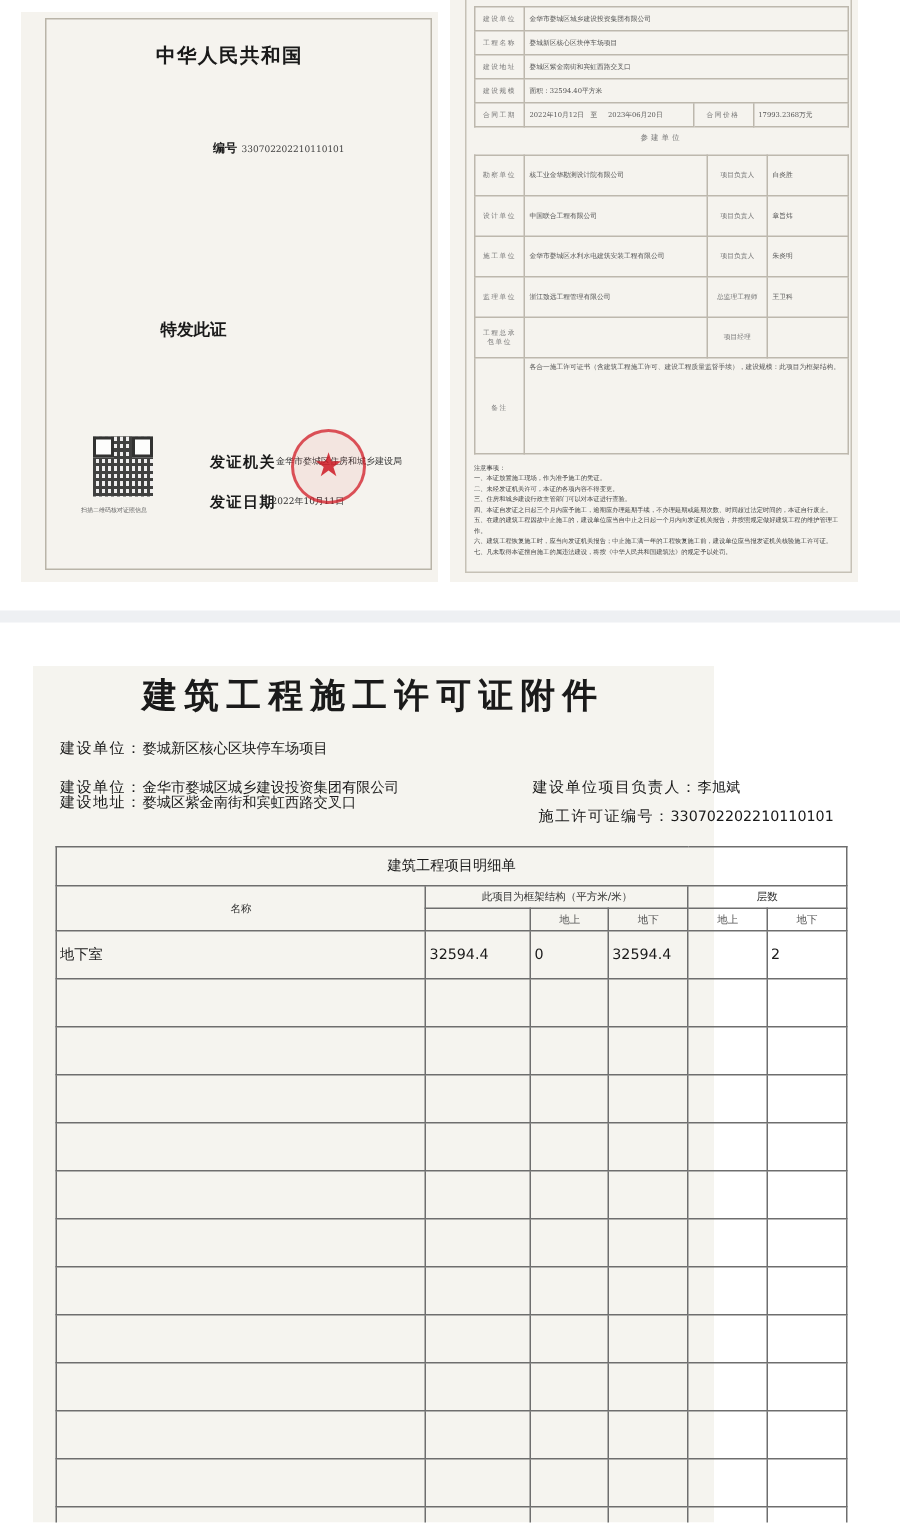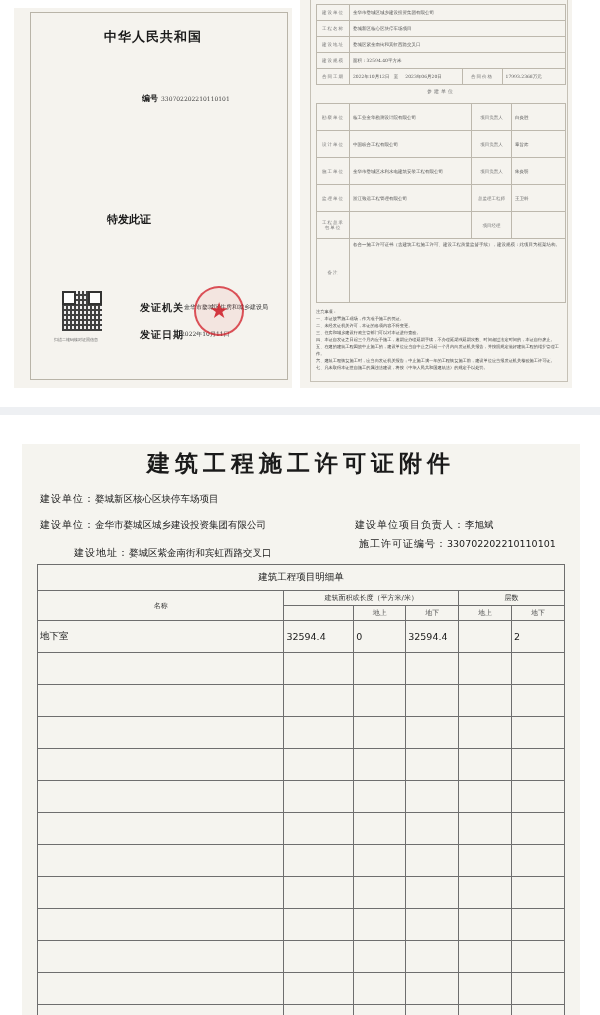--- a/index.html
+++ b/index.html
@@ -61,21 +61,21 @@
   .rt-table2 td.lbl2 { width: 40px; text-align: center; color: #777; }
   .rt-table2 tr.remark td { height: 64px; vertical-align: top; padding-top: 3px; }
   .rt-table2 tr.remark td.lbl { vertical-align: middle; }
   .rt-notes { position: absolute; left: 16px; top: 308px; width: 250px; font-size: 4.2px; line-height: 7px; color: #444; }
 
   
   .band { position: absolute; left: 0; top: 407px; width: 600px; height: 8px; background: #eef0f3; }
 
   
   .attach {
-    position: absolute; left: 22px; top: 444px; width: 558px; height: 571px;
+    position: absolute; left: 22px; top: 444px; width: 454px; height: 571px;
     background: #f5f4ef;
   }
   .attach .title { position: absolute; left: 0; right: 0; top: 4px; text-align: center; font-size: 23px; font-weight: bold; letter-spacing: 5px; }
   .meta { position: absolute; font-size: 10px; white-space: nowrap; }
   .meta .k { font-family: "DejaVu Serif", serif; letter-spacing: 1px; }
   .meta .v { font-family: "DejaVu Sans", "Liberation Sans", sans-serif; font-size: 9.5px; }
   .detail {
     position: absolute; left: 15px; top: 120px; width: 528px;
     border-collapse: collapse; font-family: "DejaVu Sans", "Liberation Sans", sans-serif; font-size: 9.5px;
   }
@@ -188,38 +188,38 @@
 
 <div class="attach">
   <div class="title">建筑工程施工许可证附件</div>
 
   <div class="meta" style="left:18px; top:48px;"><span class="k">建设单位：</span><span class="v">婺城新区核心区块停车场项目</span></div>
   <div class="meta" style="left:337px; top:49px;margin-top:44px;"><span class="k">施工许可证编号：</span><span class="v">330702202210110101</span></div>
 
   <div class="meta" style="left:18px; top:74px;"><span class="k">建设单位：</span><span class="v">金华市婺城区城乡建设投资集团有限公司</span></div>
   <div class="meta" style="left:333px; top:74px;"><span class="k">建设单位项目负责人：</span><span class="v">李旭斌</span></div>
 
-  <div class="meta" style="left:18px; top:102px;margin-left:34px;"><span class="k">建设地址：</span><span class="v">婺城区紫金南街和宾虹西路交叉口</span></div>
+  <div class="meta" style="left:18px; top:84px;"><span class="k">建设地址：</span><span class="v">婺城区紫金南街和宾虹西路交叉口</span></div>
 
   <table class="detail">
     <colgroup>
       <col style="width:247px">
         <col style="width:70px">
         <col style="width:52px">
         <col style="width:53px">
         <col style="width:53px">
         <col style="width:53px">
     </colgroup>
     <tbody>
         <tr class="cap">
           <td colspan="6">建筑工程项目明细单</td>
         </tr>
     <tr class="h1">
       <td rowspan="2" class="name-head">名称</td>
-      <td colspan="3">建筑面积或长度（平方米/米）</td>
+      <td colspan="3">此项目为框架结构（平方米/米）</td>
       <td colspan="2">层数</td>
     </tr>
     <tr class="h2">
       <td style="border-top:none;"></td>
       <td class="light">地上</td>
       <td>地下</td>
       <td>地上</td>
       <td>地下</td>
     </tr>
     <tr>

